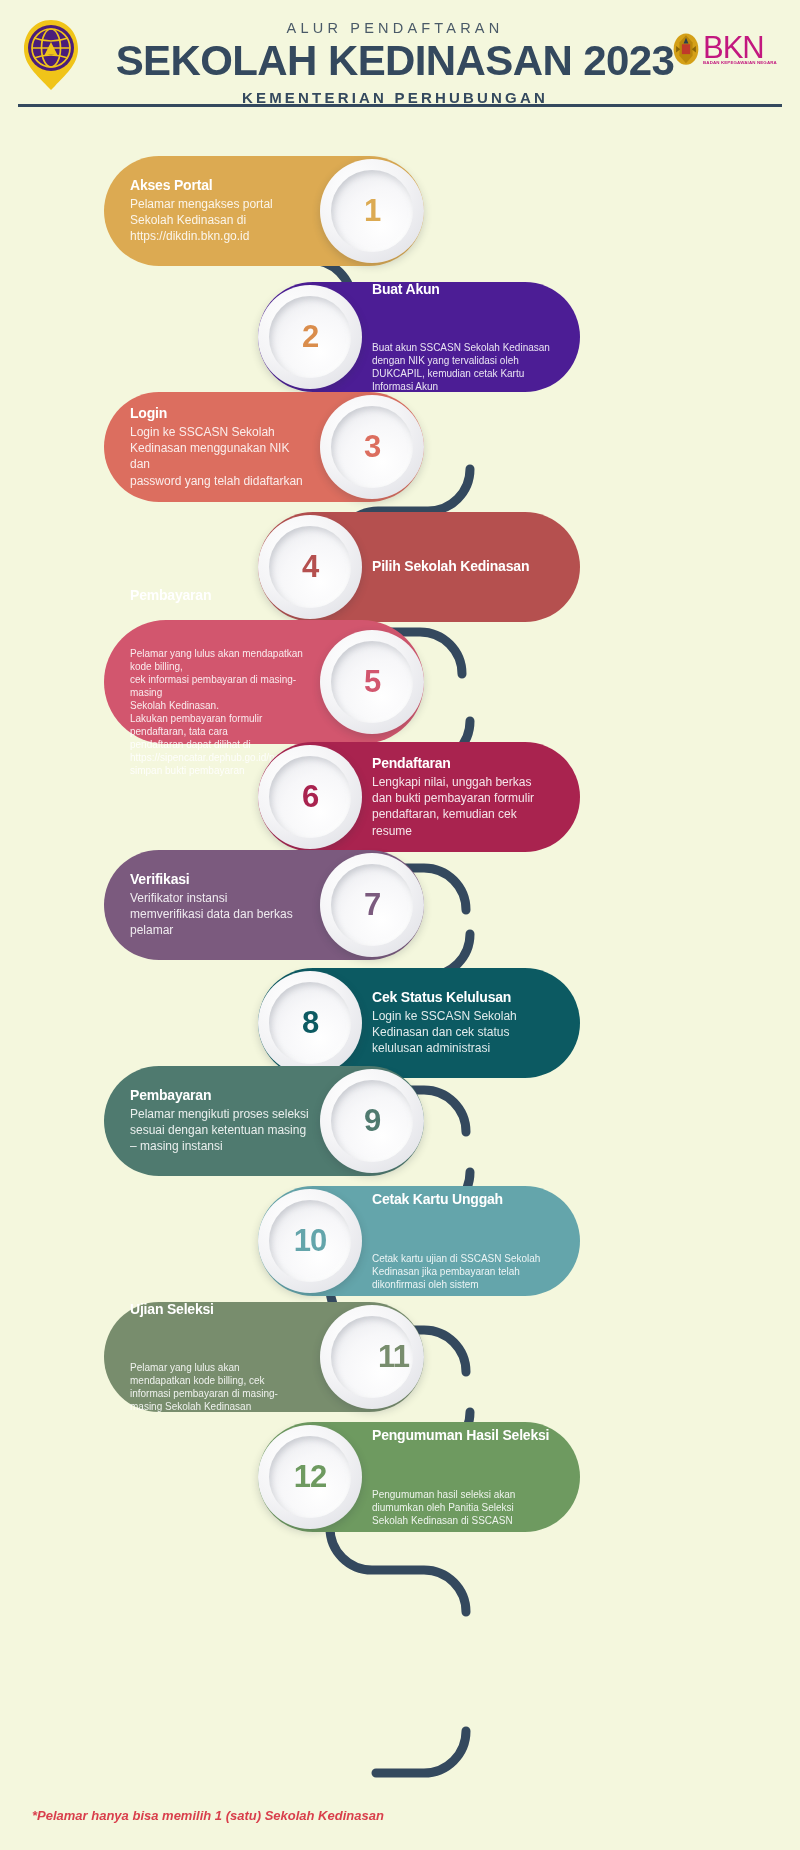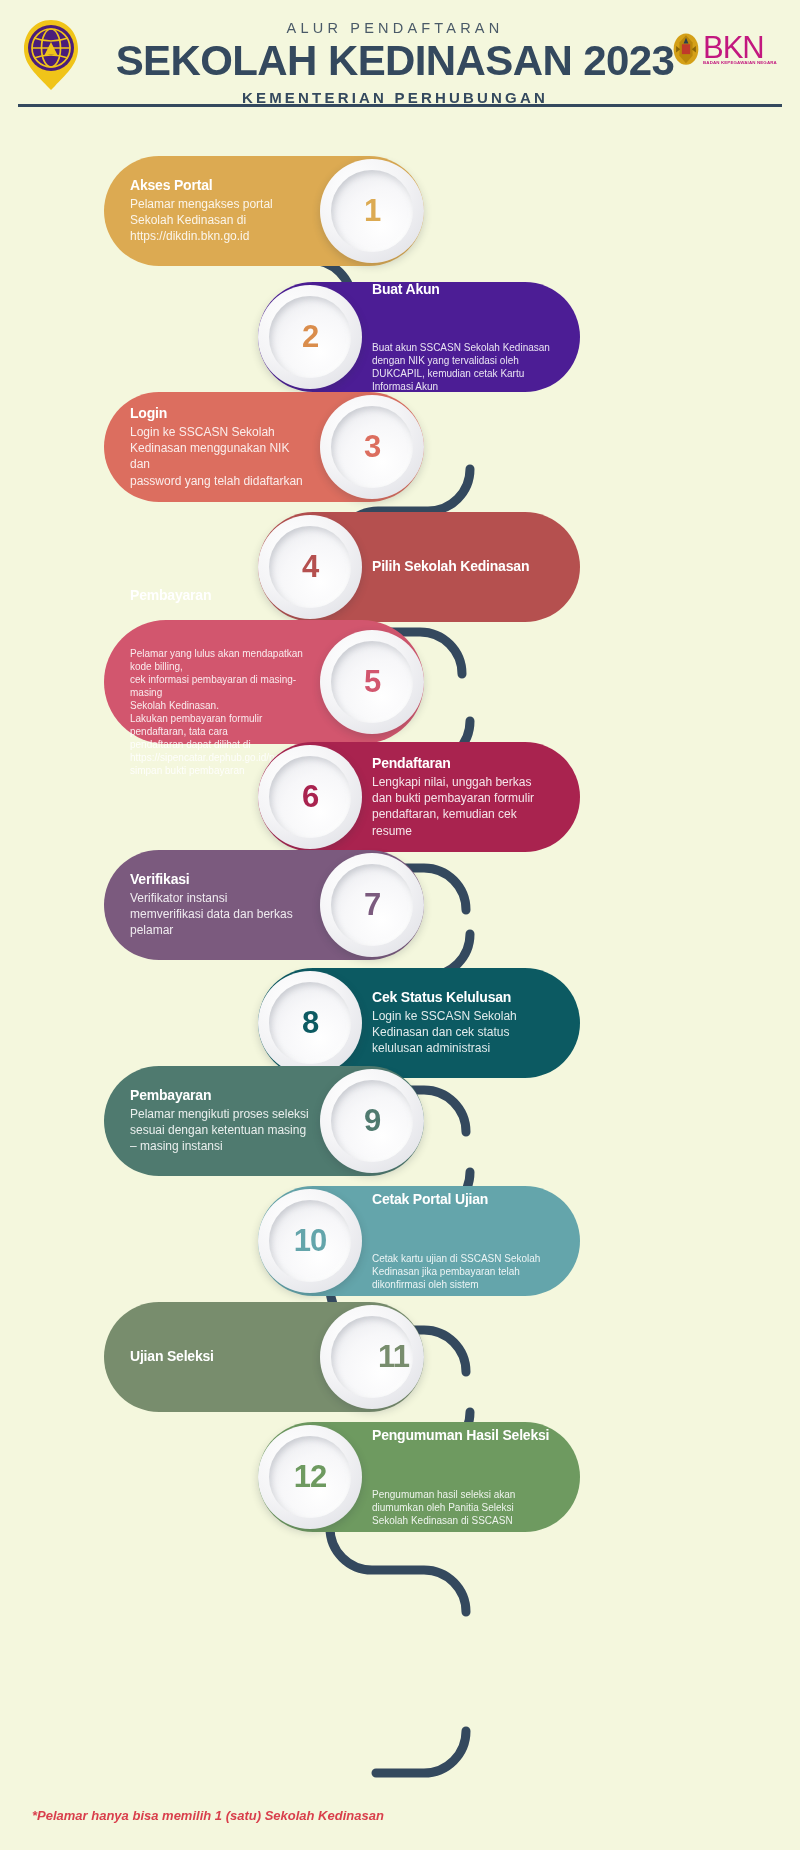--- a/index.html
+++ b/index.html
@@ -382,34 +382,38 @@
 – masing instansi</div>
         </div>
         <div class="badge-slot">
           <div class="badge">
             <span class="badge-num" style="color: rgb(79, 122, 111);">9</span>
           </div>
         </div>
       </div>
       <div class="step right" style="top: 1074px; background: rgb(100, 165, 171);">
         <div class="step-text">
-          <div class="step-title">Cetak Portal Ujian</div>
+          <div class="step-title">Cetak Kartu Unggah</div>
           <div class="step-desc tiny">Cetak kartu ujian di SSCASN Sekolah
 Kedinasan jika pembayaran telah
 dikonfirmasi oleh sistem</div>
         </div>
         <div class="badge-slot">
           <div class="badge">
             <span class="badge-num" style="color: rgb(100, 165, 171);">10</span>
           </div>
         </div>
       </div>
       <div class="step left" style="top: 1190px; background: rgb(120, 141, 109);">
         <div class="step-text">
           <div class="step-title">Ujian Seleksi</div>
+          <div class="step-desc tiny">Pelamar yang lulus akan
+mendapatkan kode billing, cek
+informasi pembayaran di masing-
+masing Sekolah Kedinasan</div>
         </div>
         <div class="badge-slot">
           <div class="badge">
             <span class="badge-num" style="color: rgb(120, 141, 109); margin-left: 43px;">11</span>
           </div>
         </div>
       </div>
       <div class="step right" style="top: 1310px; background: rgb(110, 154, 96);">
         <div class="step-text">
           <div class="step-title">Pengumuman Hasil Seleksi</div>

